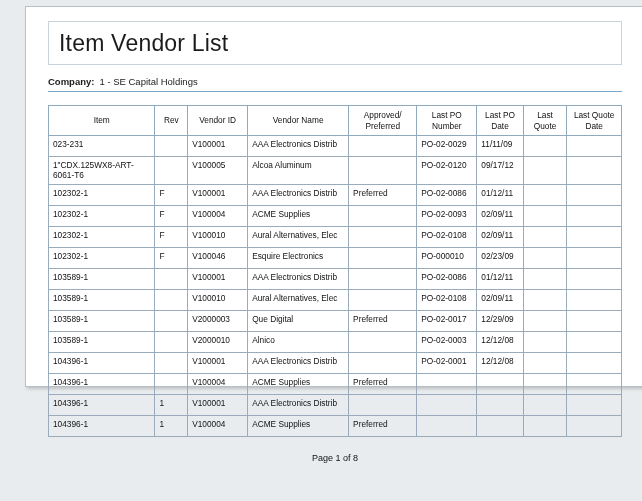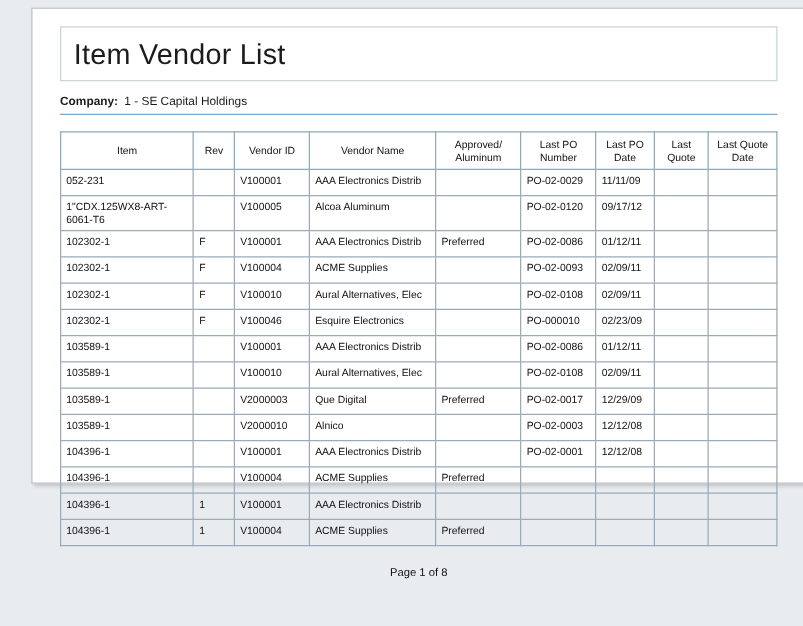--- a/index.html
+++ b/index.html
@@ -130,30 +130,30 @@
         <col class="c-lastpod">
         <col class="c-lastquote">
         <col class="c-lastquoted">
       </colgroup>
       <thead>
         <tr>
           <th>Item</th>
           <th>Rev</th>
           <th>Vendor ID</th>
           <th>Vendor Name</th>
-          <th>Approved/ Aluminum</th>
+          <th>Approved/ Preferred</th>
           <th>Last PO Number</th>
           <th>Last PO Date</th>
           <th>Last Quote</th>
           <th>Last Quote Date</th>
         </tr>
       </thead>
       <tbody id="table-body">
           <tr>
-            <td>052-231</td>
+            <td>023-231</td>
             <td></td>
             <td>V100001</td>
             <td>AAA Electronics Distrib</td>
             <td></td>
             <td>PO-02-0029</td>
             <td>11/11/09</td>
             <td></td>
             <td></td>
           </tr>
           <tr>

